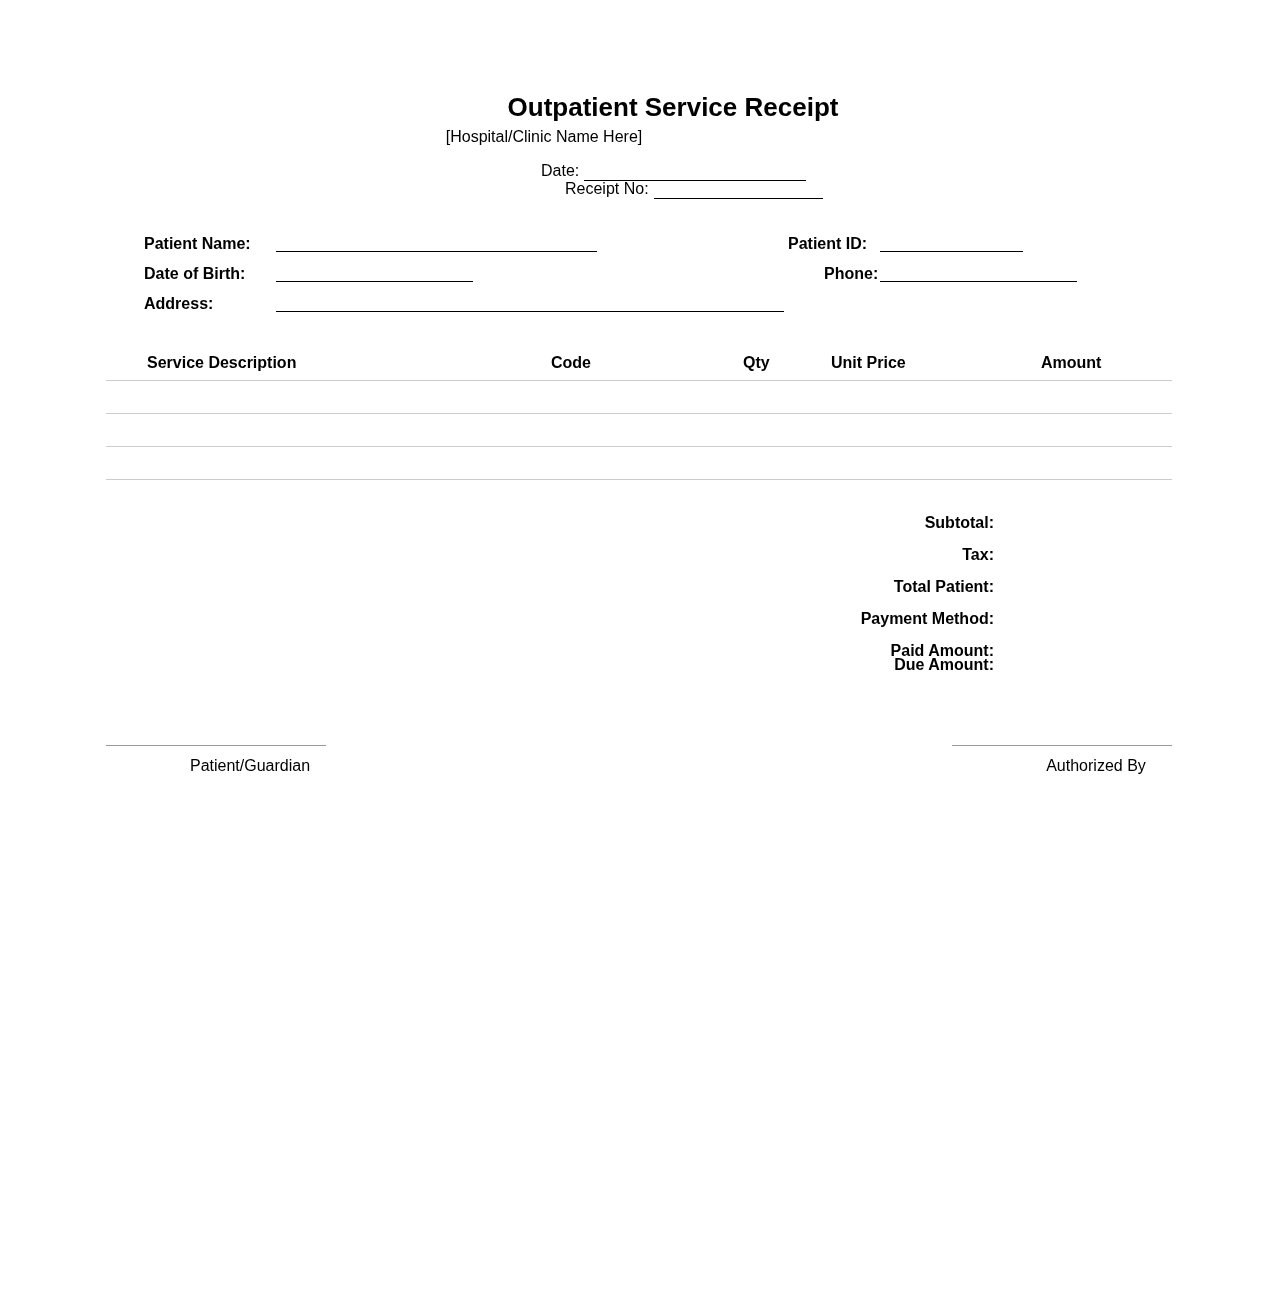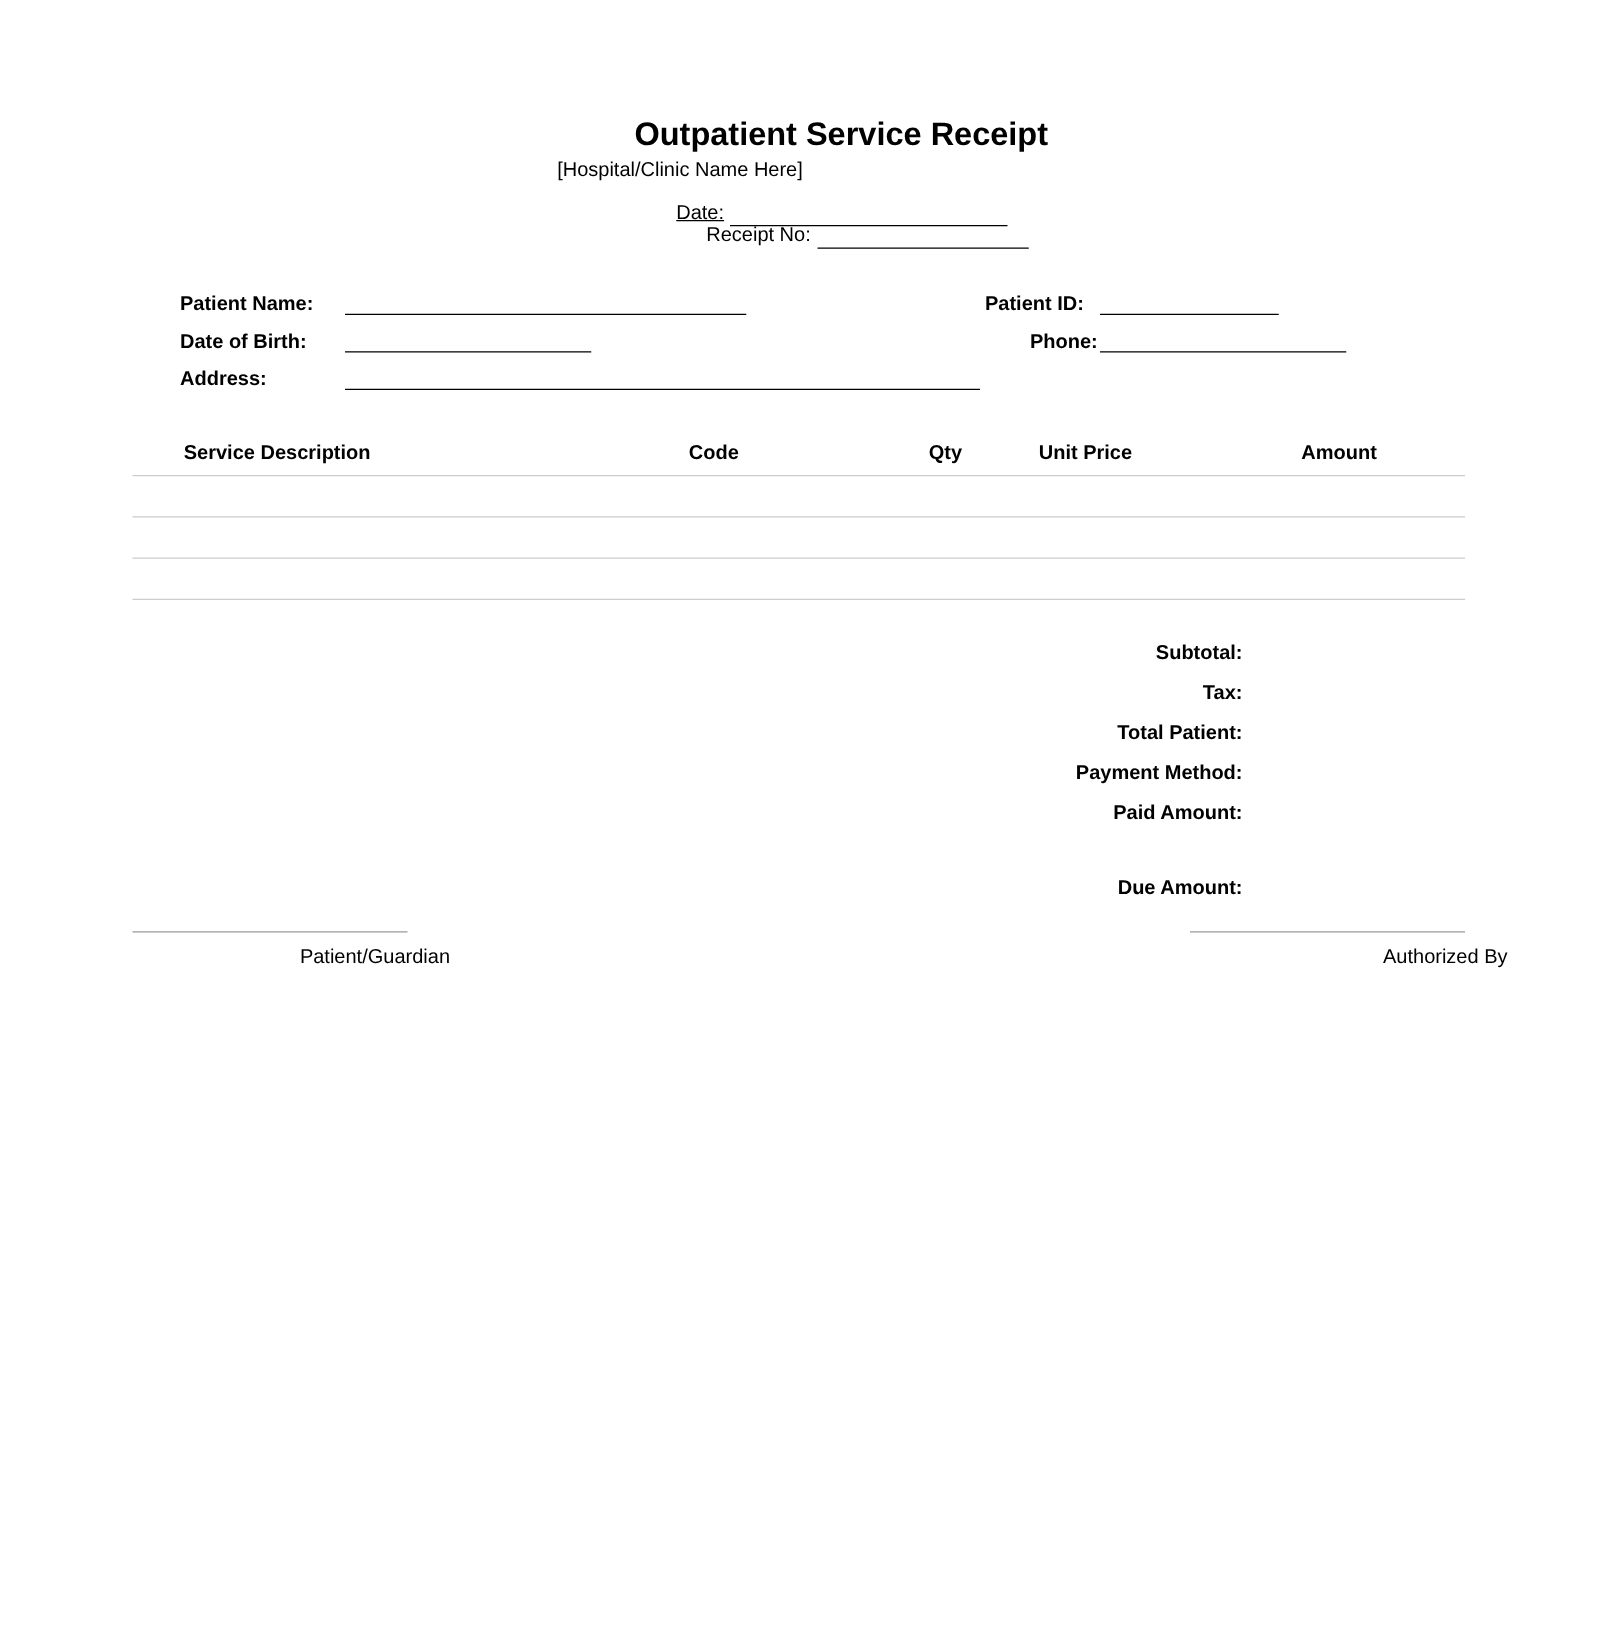--- a/index.html
+++ b/index.html
@@ -89,34 +89,34 @@
     .sig-line {
       position: absolute;
       top: 745px;
       width: 220px;
       height: 0;
       border-top: 1px solid #999999;
     }
     .sig-label {
       top: 756px;
       width: 220px;
-      text-align: right;
+      text-align: center;
       font-size: 16px;
       line-height: 20px;
     }
   </style>
 </head>
 <body>
 
 <div class="page">
 
   <div class="abs title">Outpatient Service Receipt</div>
   <div class="abs subtitle">[Hospital/Clinic Name Here]</div>
 
-  <div class="abs meta-row" style="left:507px; top:161px;text-decoration:underline;">
+  <div class="abs meta-row" style="left:507px; top:161px;">
     <span>Date:</span>
     <span class="meta-line" style="width:222px;">
       <span></span>
     </span>
   </div>
   <div class="abs meta-row" style="left:531px; top:179px;">
     <span>Receipt No:</span>
     <span class="meta-line" style="width:169px;">
       <span></span>
     </span>
@@ -193,21 +193,21 @@
 
     <div class="abs total-label" style="top:577px;">Total Patient:</div>
     <div class="abs total-value" style="top:577px;"></div>
 
     <div class="abs total-label" style="top:609px;">Payment Method:</div>
     <div class="abs total-value" style="top:609px;"></div>
 
     <div class="abs total-label" style="top:641px;">Paid Amount:</div>
     <div class="abs total-value" style="top:641px;"></div>
 
-    <div class="abs total-label" style="top:701px;">Due Amount:</div>
+    <div class="abs total-label" style="top:655px;">Due Amount:</div>
     <div class="abs total-value" style="top:673px;"></div>
   </div>
 
   <div class="sig-line" style="left:106px;"></div>
   <div class="abs sig-label" style="left:106px;">Patient/Guardian</div>
 
   <div class="sig-line" style="left:952px;"></div>
   <div class="abs sig-label" style="left:952px;">Authorized By</div>
 
 </div>

